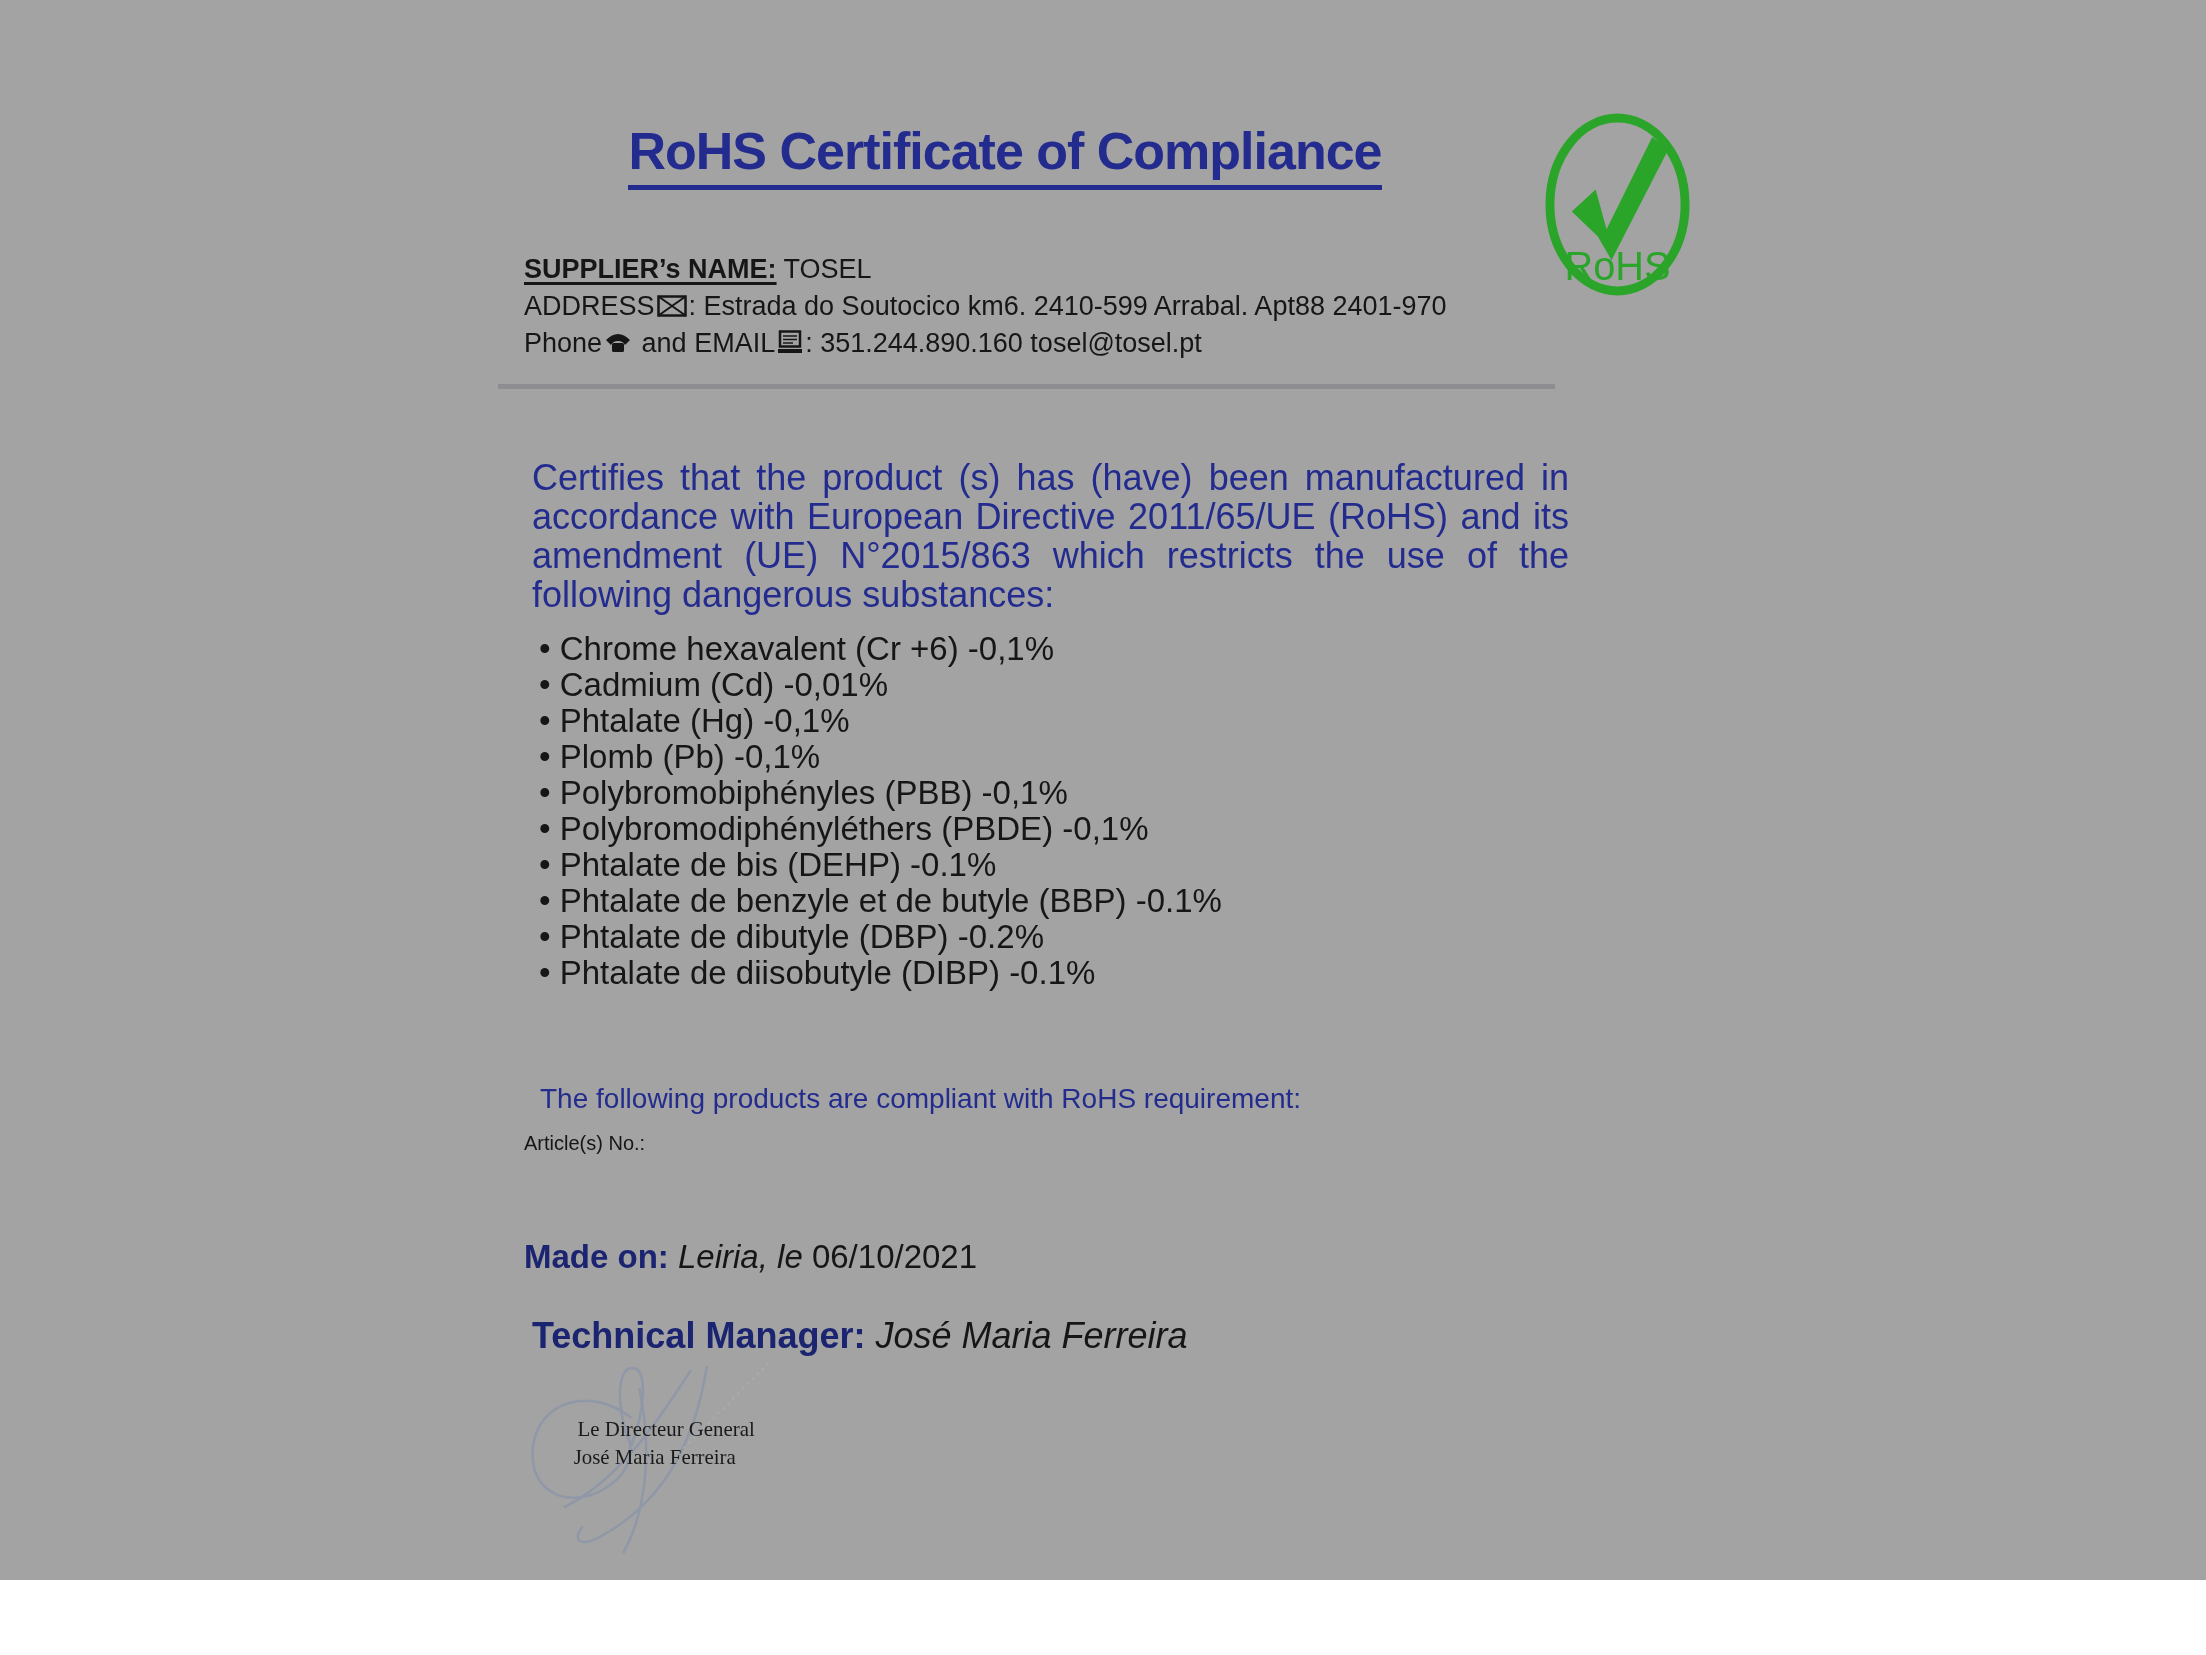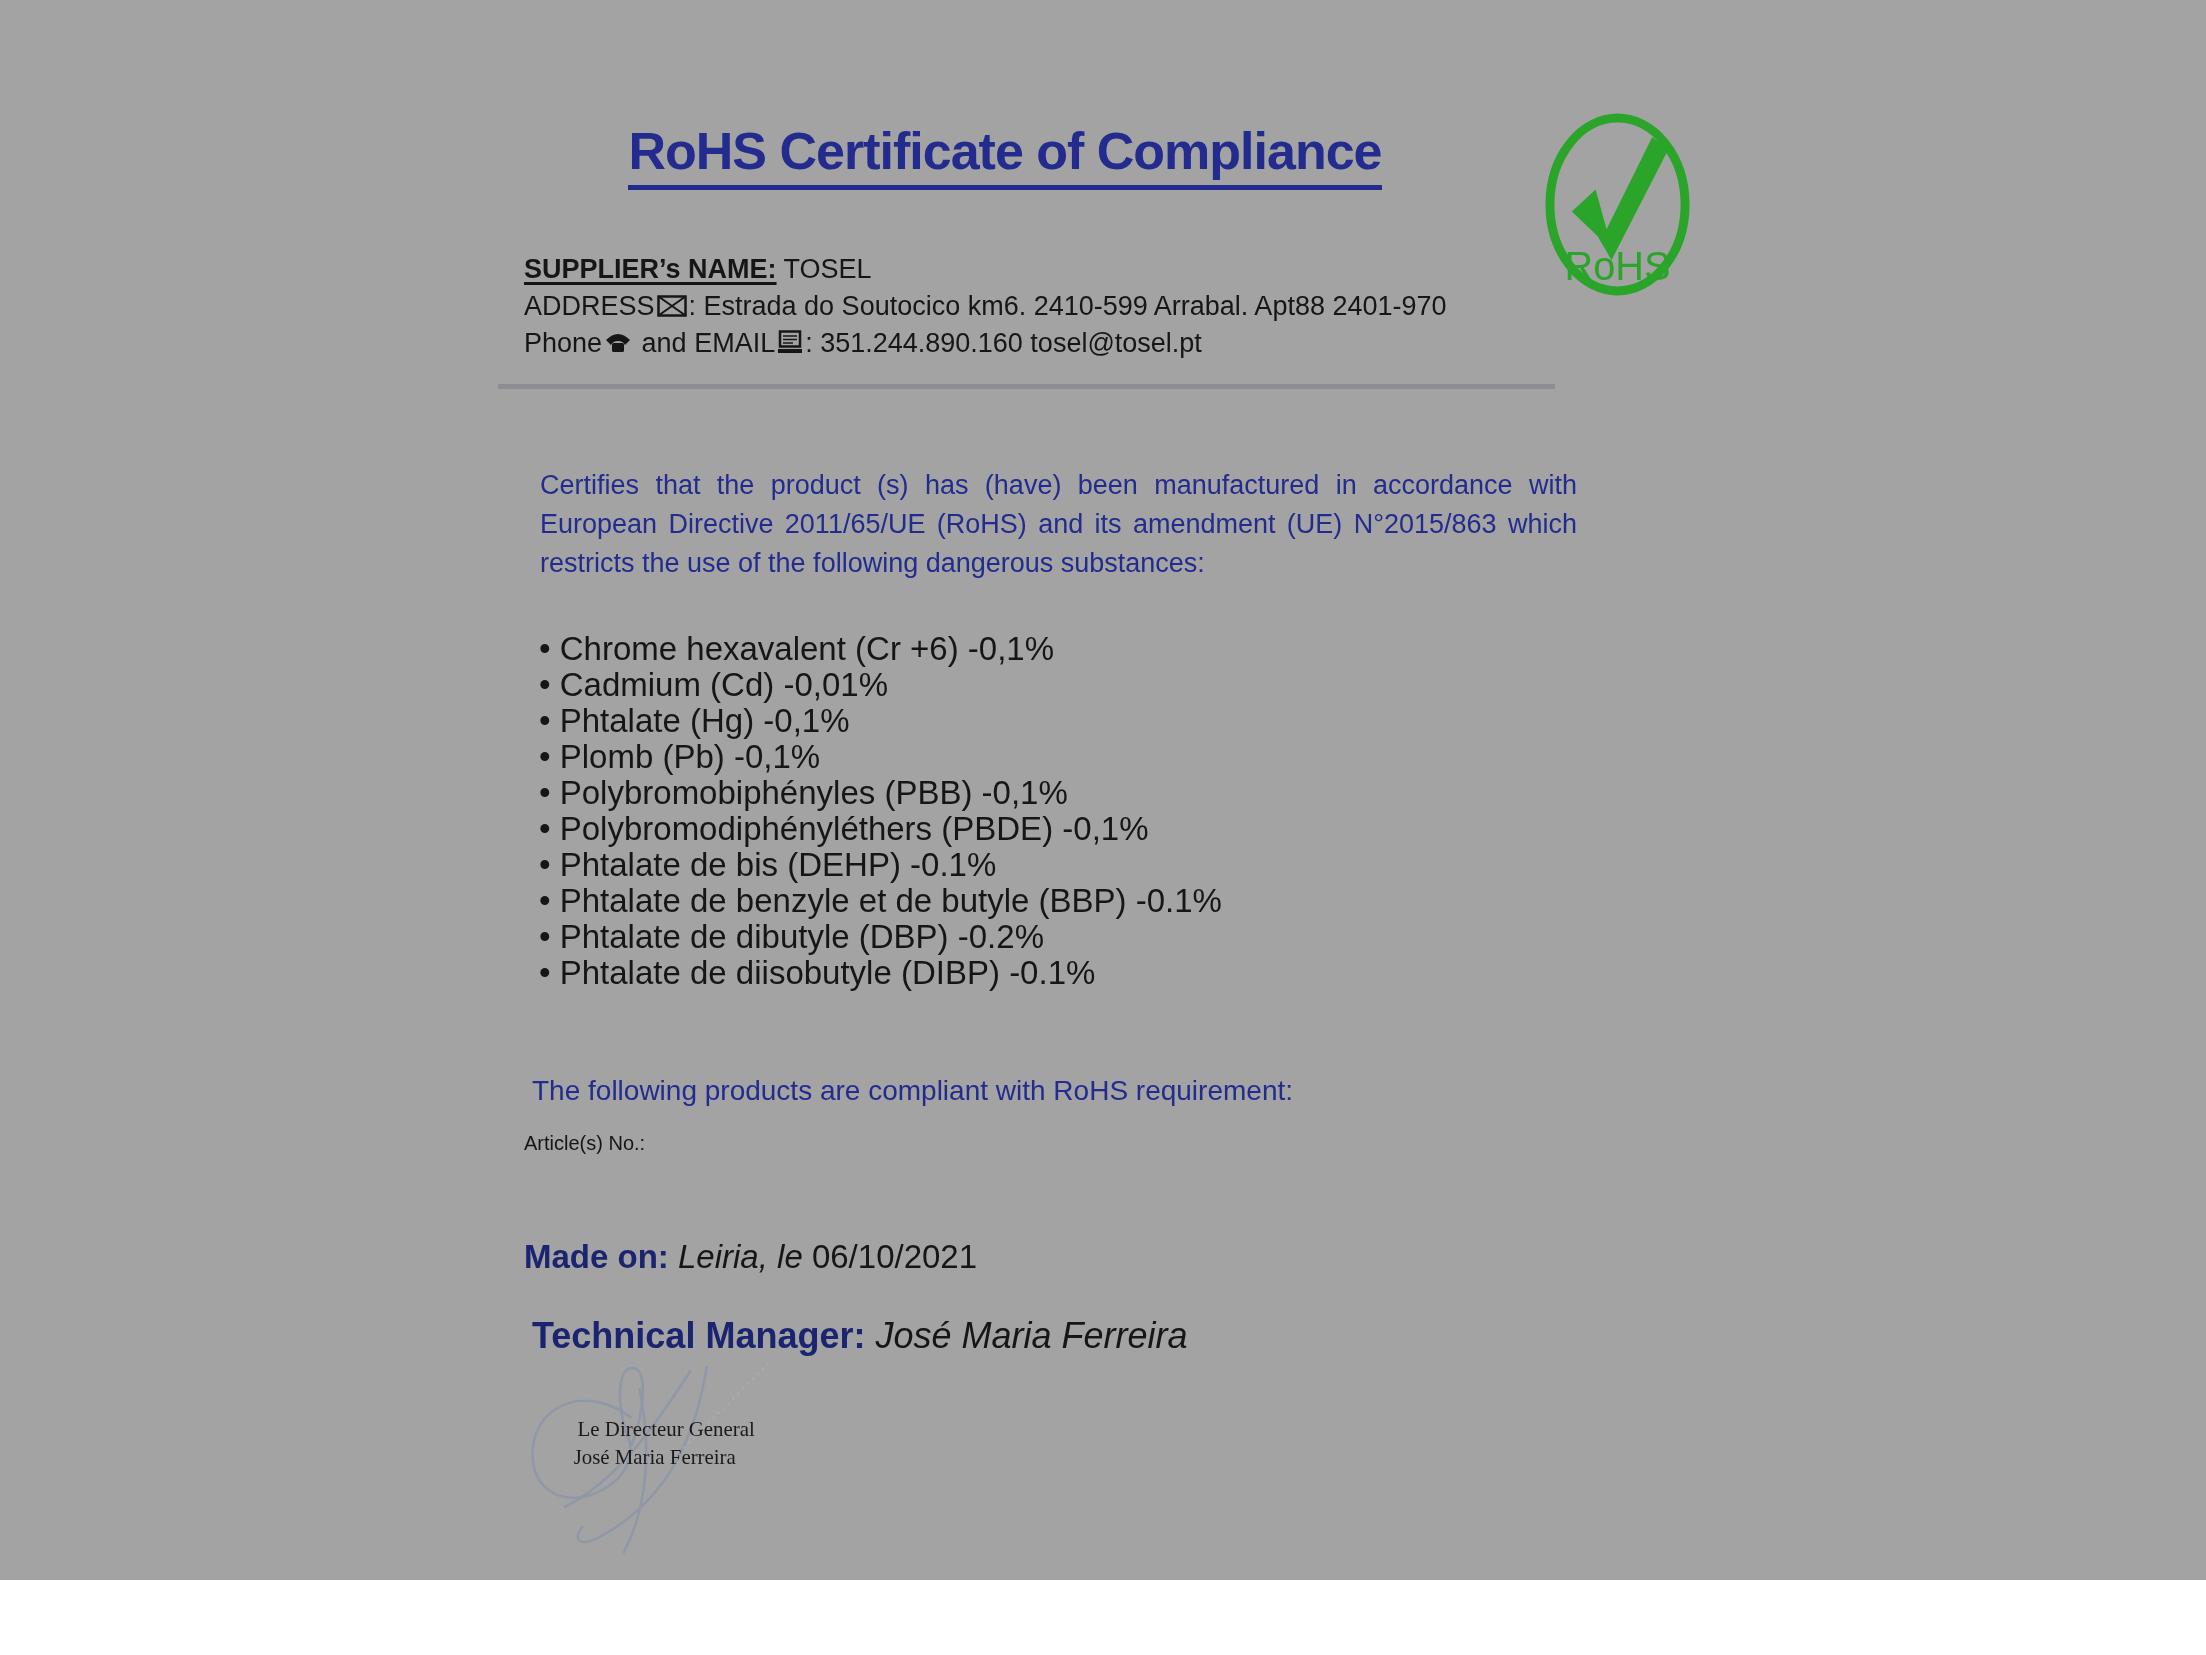--- a/index.html
+++ b/index.html
@@ -29,32 +29,32 @@
   .supplier{position:absolute;left:524px;top:251px;font-size:27px;line-height:37px;}
   .supplier p{margin:0;}
   .b{font-weight:bold;}
   .u{text-decoration:underline;text-decoration-thickness:3px;text-underline-offset:4px;text-align:right;}
   .mini-icon{display:inline-block;vertical-align:-2px;margin:0 2px;}
   
   .rule{position:absolute;left:498px;top:384px;width:1057px;height:5px;background:#8d8d92;}
   
   .cert{
     position:absolute;left:524px;top:450px;width:1037px;
-    margin:16px;font-size:27px;line-height:39px;
+    margin:8px;font-size:36px;line-height:39px;
     text-align:justify;color:#232c8e;
   }
   
   .substances{
     position:absolute;left:539px;top:631px;
     margin:0;padding:0;list-style:none;
     font-size:33px;line-height:36px;color:#161616;
   }
   .substances li::before{content:"• ";}
   
-  .compliance{position:absolute;left:524px;top:1067px;margin:8px;font-size:28px;color:#232c8e;}
+  .compliance{position:absolute;left:524px;top:1067px;margin:16px;font-size:28px;color:#232c8e;}
   .article{position:absolute;left:524px;top:1132px;margin:0;font-size:20px;color:#161616;}
   .made-on{position:absolute;left:524px;top:1238px;margin:0;font-size:33px;}
   .manager{position:absolute;left:524px;top:1307px;margin:8px;font-size:36px;}
   .lbl{font-weight:bold;color:#1b2470;}
   .it{font-style:italic;}
   
   .signature{position:absolute;left:512px;top:1358px;}
   .sig-text{font-family:"Liberation Serif","DejaVu Serif",serif;font-size:21px;fill:#1a1a1a;}
 </style>
 </head>

